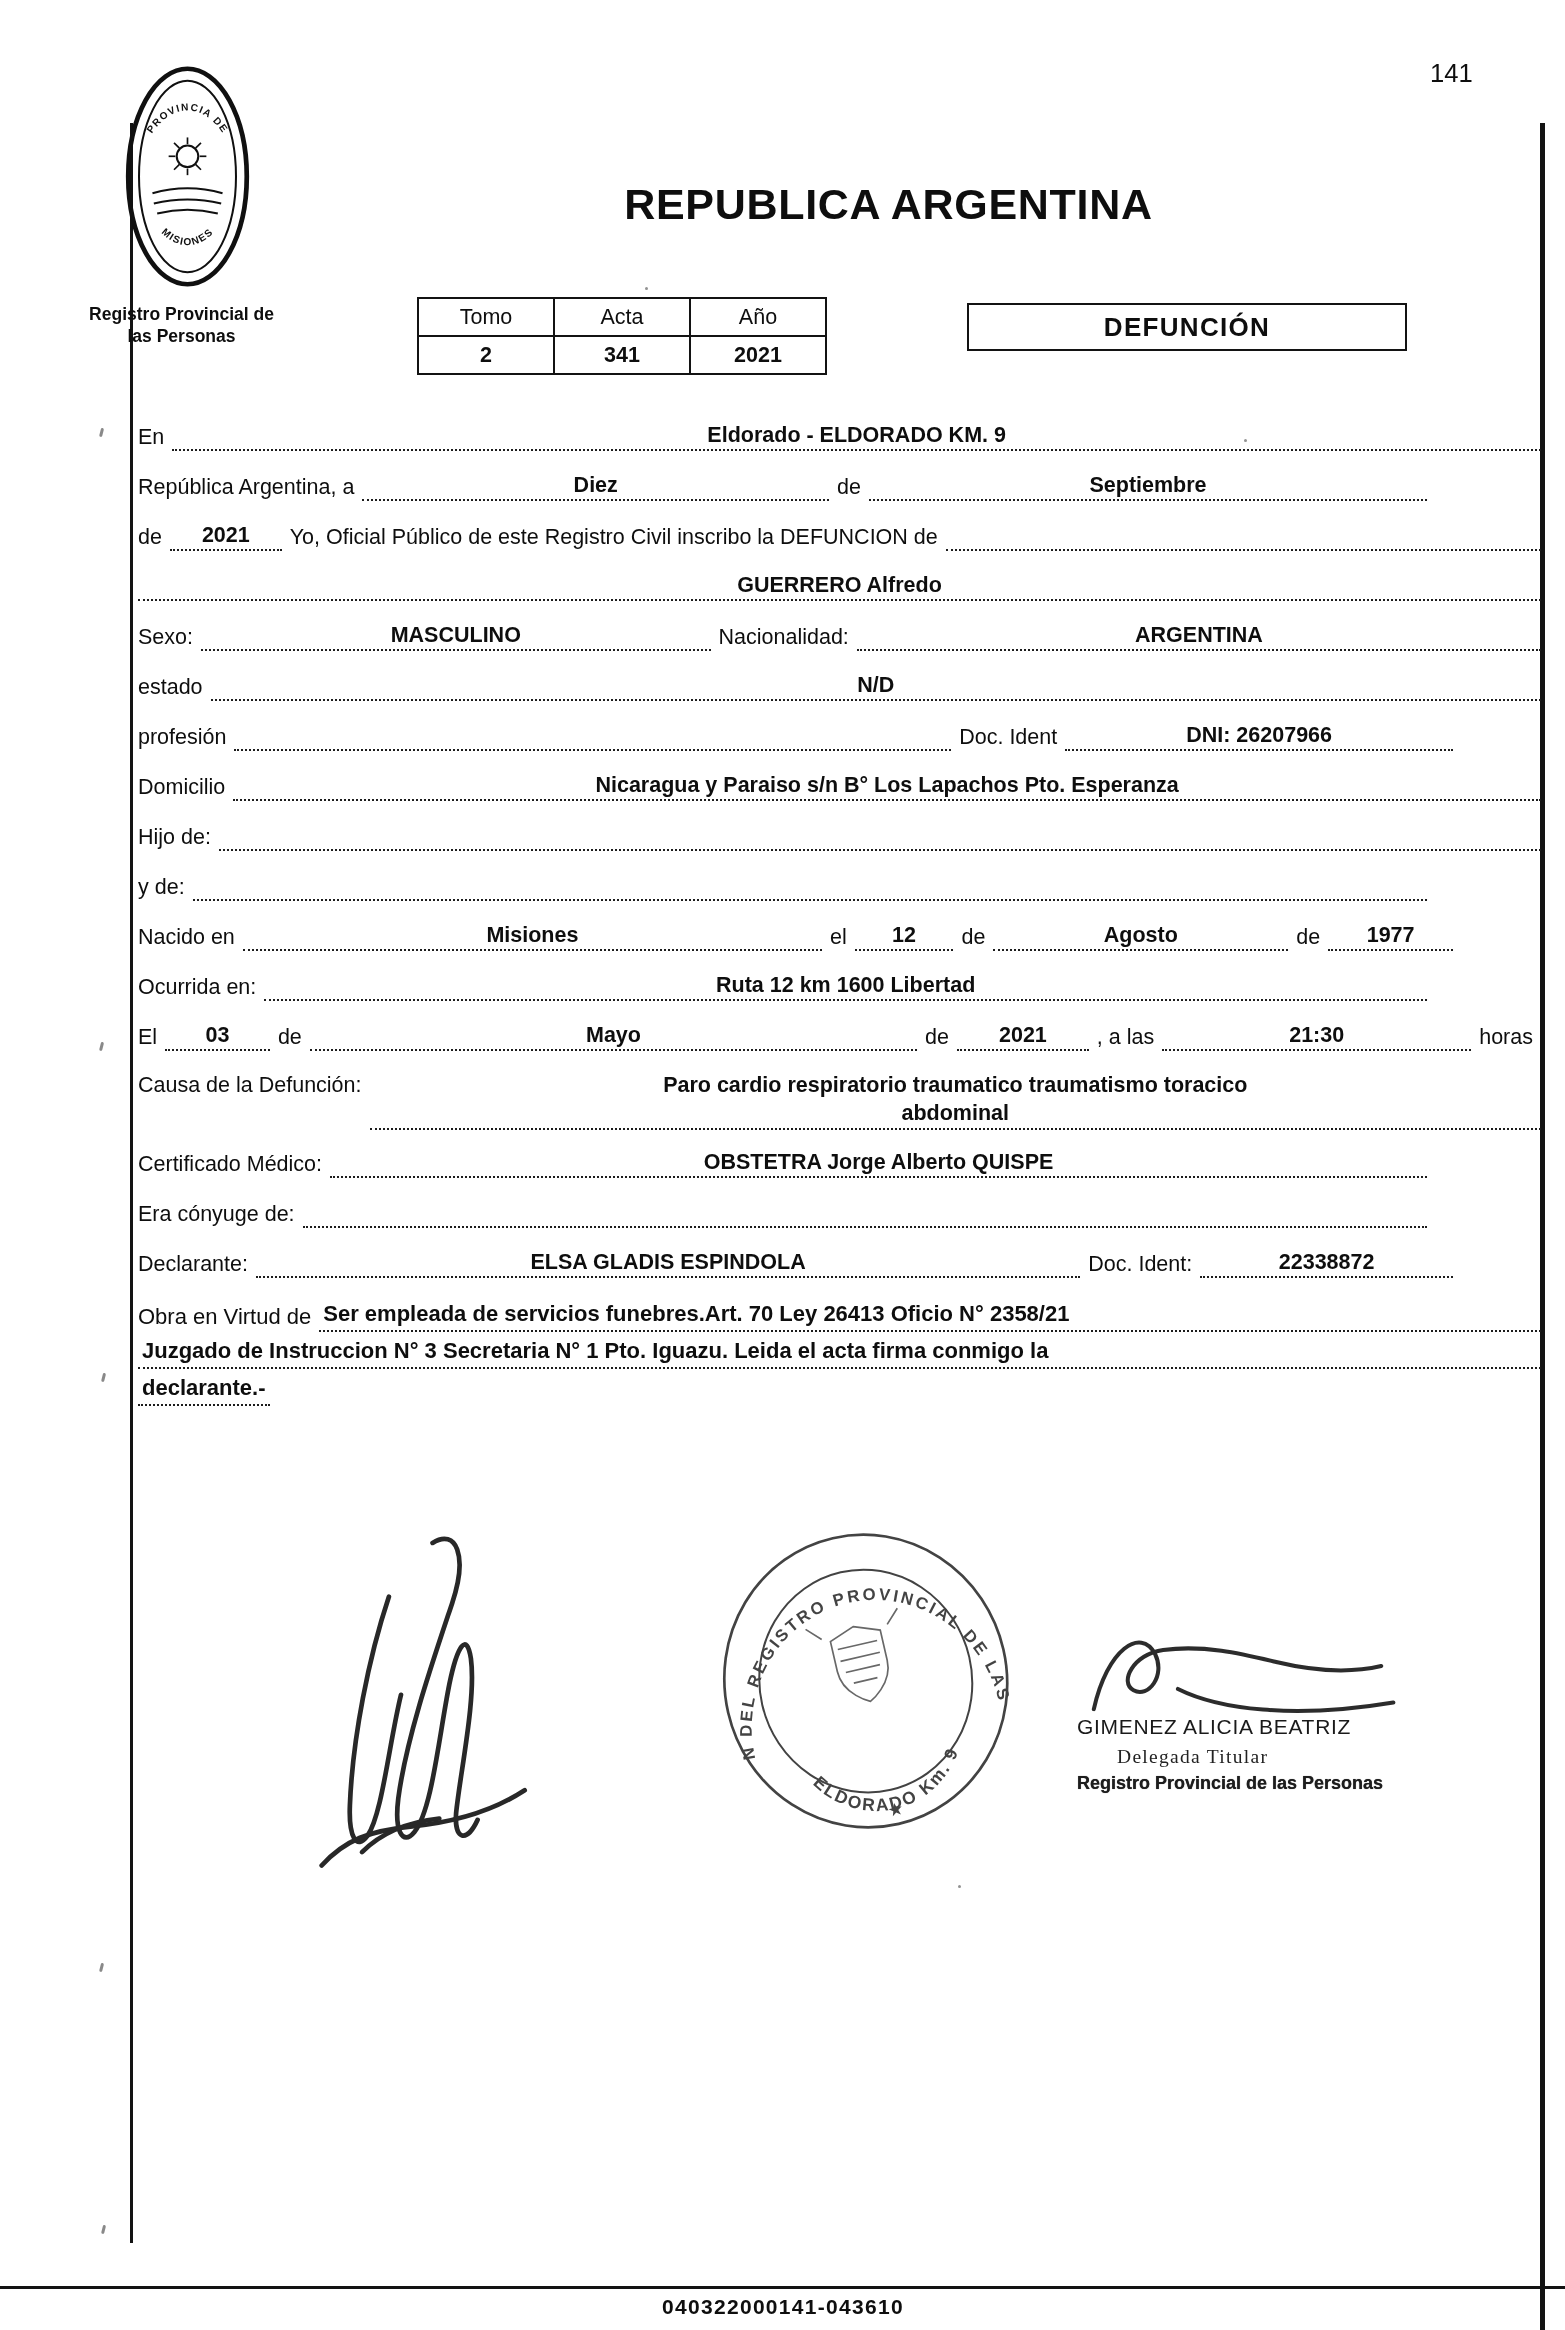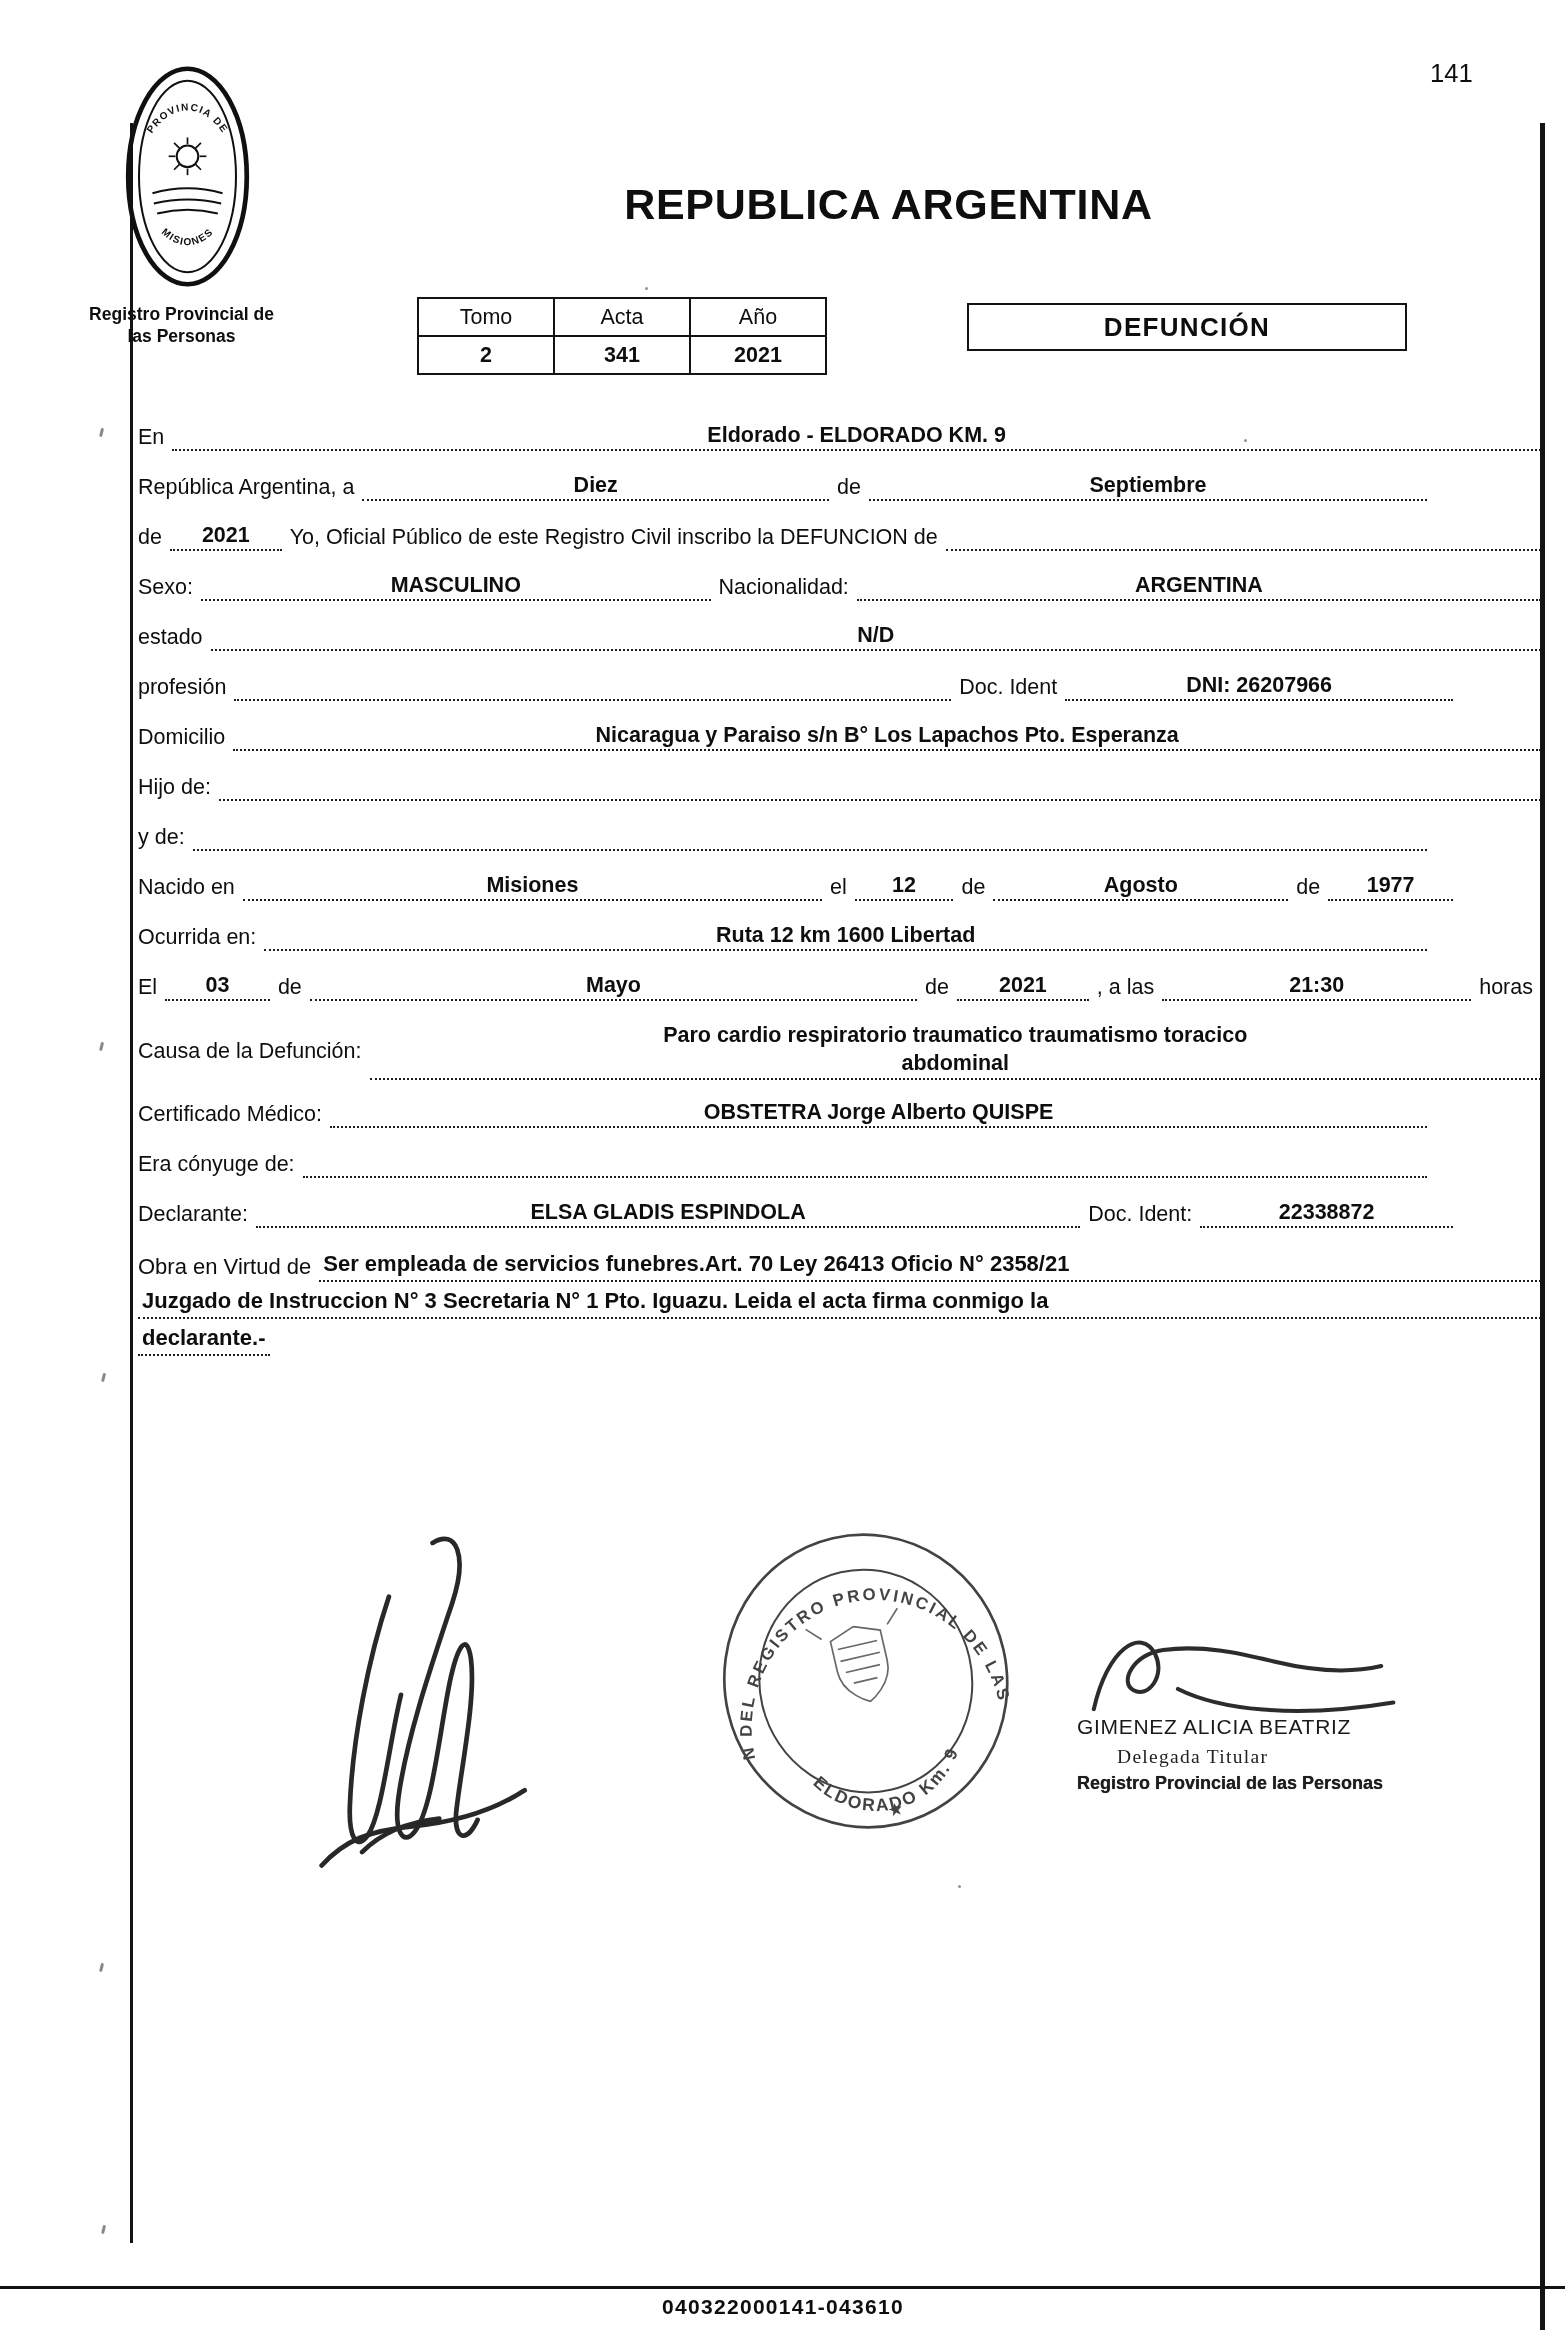--- a/index.html
+++ b/index.html
@@ -32,21 +32,21 @@
 
   
   .form{position:absolute;left:138px;top:421px;width:1403px;font-size:21.5px;line-height:28px;}
   .frow{display:flex;align-items:flex-end;margin-bottom:20px;white-space:nowrap;}
   .lbl{flex:0 0 auto;padding-right:8px;}
   .lbl.mid{padding:0 8px;}
   .dval{border-bottom:2.7px dotted #1c1c1c;text-align:center;font-weight:bold;min-height:28px;padding:0 5.4px;overflow:hidden;}
   .grow1{flex:1 1 0;}
   .mr170{margin-right:114px;} .mr130{margin-right:88px;} .mr390{margin-right:263px;}
 
-  .causa-row{display:flex;align-items:center;margin:2.7px 0 17.5px;white-space:normal;}
+  .causa-row{display:flex;align-items:flex-start;margin:2.7px 0 17.5px;white-space:normal;}
   .causa-lines{flex:1 1 0;font-weight:bold;text-align:center;}
   .causa-l2{display:block;border-bottom:2.7px dotted #1c1c1c;padding-bottom:1.3px;}
 
   .obra{margin-top:2.7px;font-size:22px;line-height:31px;}
   .obra-line{display:flex;align-items:flex-end;margin-bottom:2.7px;white-space:nowrap;}
   .obra-val{border-bottom:2.7px dotted #1c1c1c;font-weight:bold;text-align:left;padding:0 4px 1.3px;}
 
   
   .sig-left{position:absolute;left:288px;top:1516px;}
   .stamp{position:absolute;left:711px;top:1523px;transform:rotate(-13deg);opacity:.85;}
@@ -134,20 +134,23 @@
     <span class="dval mr170" style="flex:1.2 1 0;">Septiembre</span>
   </div>
 
   <div class="frow">
     <span class="lbl">de</span>
     <span class="dval" style="width:101px;">2021</span>
     <span class="lbl mid">Yo, Oficial Público de este Registro Civil inscribo la DEFUNCION de</span>
     <span class="dval grow1"></span>
   </div>
 
+  <div class="frow">
+    <span class="dval grow1">GUERRERO Alfredo</span>
+  </div>
 
   <div class="frow">
     <span class="lbl">Sexo:</span>
     <span class="dval grow1">MASCULINO</span>
     <span class="lbl mid">Nacionalidad:</span>
     <span class="dval" style="flex:1.35 1 0;">ARGENTINA</span>
   </div>
 
   <div class="frow">
     <span class="lbl">estado</span>

